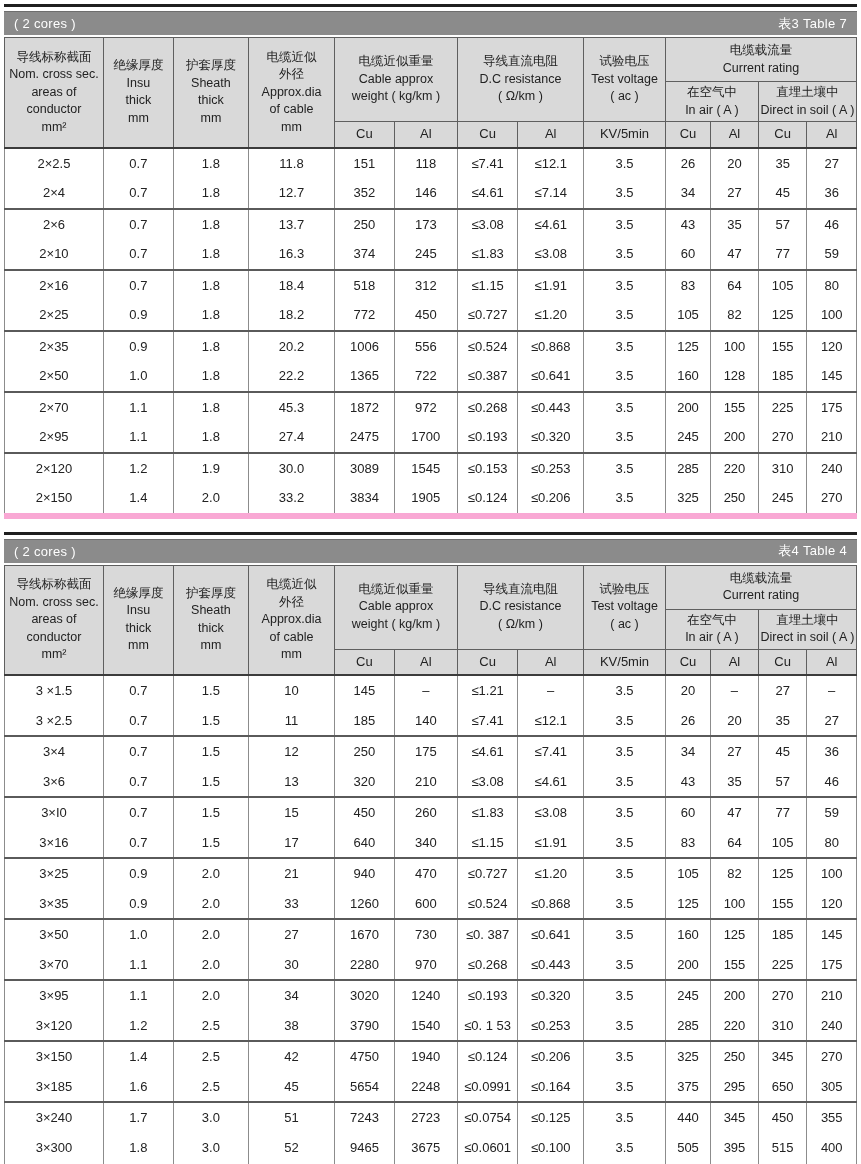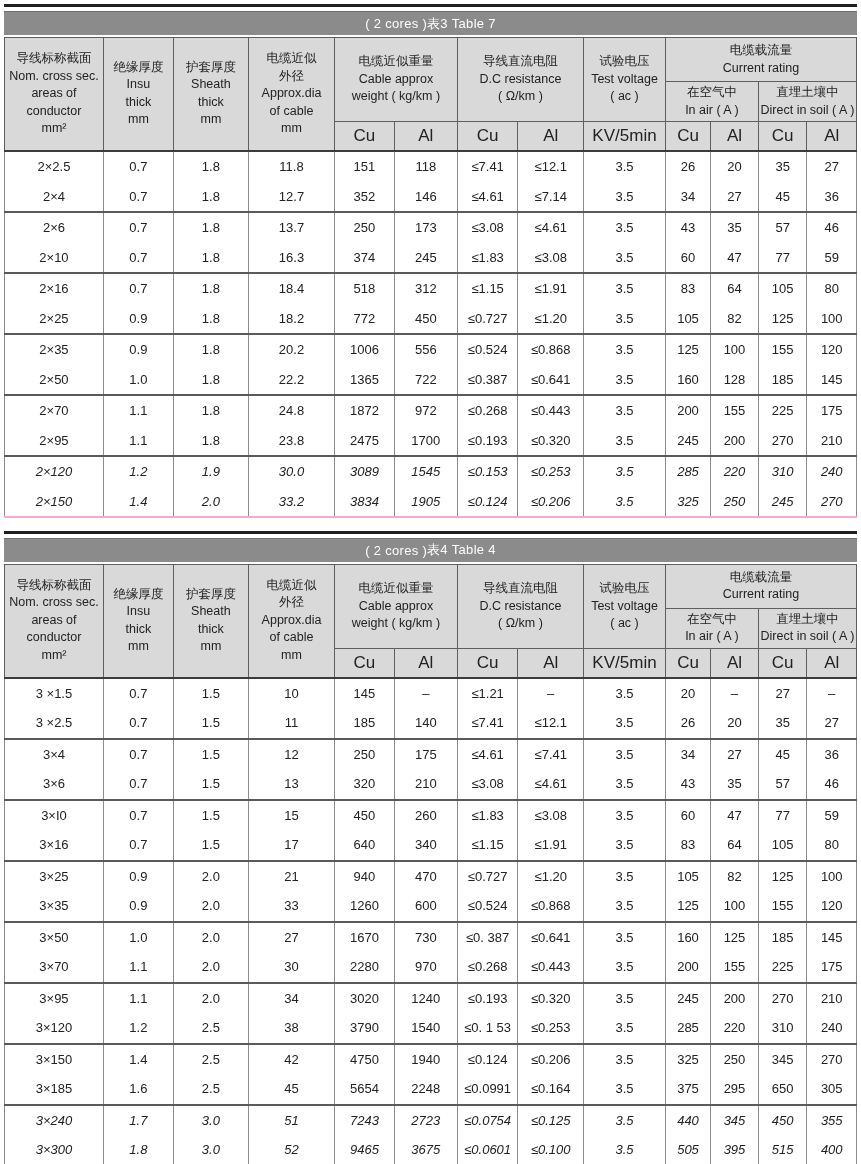--- a/index.html
+++ b/index.html
@@ -11,21 +11,21 @@
   }
   .page { padding:4px 4px 0 4px; }
   .table-section { margin-bottom:13px; }
   .top-rule { height:3px; background:#1f1f1f; margin-bottom:4px; }
   .title-bar {
     background:#8b8b8b;
     border-top:1px solid #6e6e6e;
     color:#ffffff;
     height:23px;
     display:flex;
-    justify-content:center;
+    justify-content:space-between;
     align-items:center;
     padding:0 10px;
     font-size:13px;
     letter-spacing:0.3px;
   }
   table {
     margin-top:2px;
     border-collapse:collapse;
     table-layout:fixed;
     width:100%;
@@ -40,33 +40,33 @@
     line-height:1.4;
     white-space:pre-line;
     text-align:center;
     vertical-align:middle;
     padding:2px 1px;
     color:#222222;
   }
   tr.h1 { height:44px; }
   tr.h2 { height:38px; }
   tr.h3 { height:26px; }
-  tr.h3 th { font-size:17px; }
+  tr.h3 th { font-size:13px; }
   td {
     border-left:1px solid #8c8c8c;
     border-right:1px solid #8c8c8c;
     text-align:center;
     vertical-align:middle;
     font-size:13px;
     height:29.5px;
     padding:0 1px;
     color:#222222;
   }
   tbody.grp { border-bottom:2px solid #5a5a5a; }
-  tbody.grp:last-child { border-bottom:2px solid #f9a8d4;font-style:italic; }
+  tbody.grp:last-child { border-bottom:6px solid #f9a8d4; }
 </style>
 </head>
 <body>
 
 <div class="page">
 
   <div class="table-section">
     <div class="top-rule"></div>
     <div class="title-bar">
       <span>( 2 cores )</span>
@@ -264,36 +264,36 @@
             <td>128</td>
             <td>185</td>
             <td>145</td>
           </tr>
         </tbody>
         <tbody class="grp">
           <tr>
             <td>2×70</td>
             <td>1.1</td>
             <td>1.8</td>
-            <td>24.8</td>
+            <td>45.3</td>
             <td>1872</td>
             <td>972</td>
             <td>≤0.268</td>
             <td>≤0.443</td>
             <td>3.5</td>
             <td>200</td>
             <td>155</td>
             <td>225</td>
             <td>175</td>
           </tr>
           <tr>
             <td>2×95</td>
             <td>1.1</td>
             <td>1.8</td>
-            <td>23.8</td>
+            <td>27.4</td>
             <td>2475</td>
             <td>1700</td>
             <td>≤0.193</td>
             <td>≤0.320</td>
             <td>3.5</td>
             <td>245</td>
             <td>200</td>
             <td>270</td>
             <td>210</td>
           </tr>

